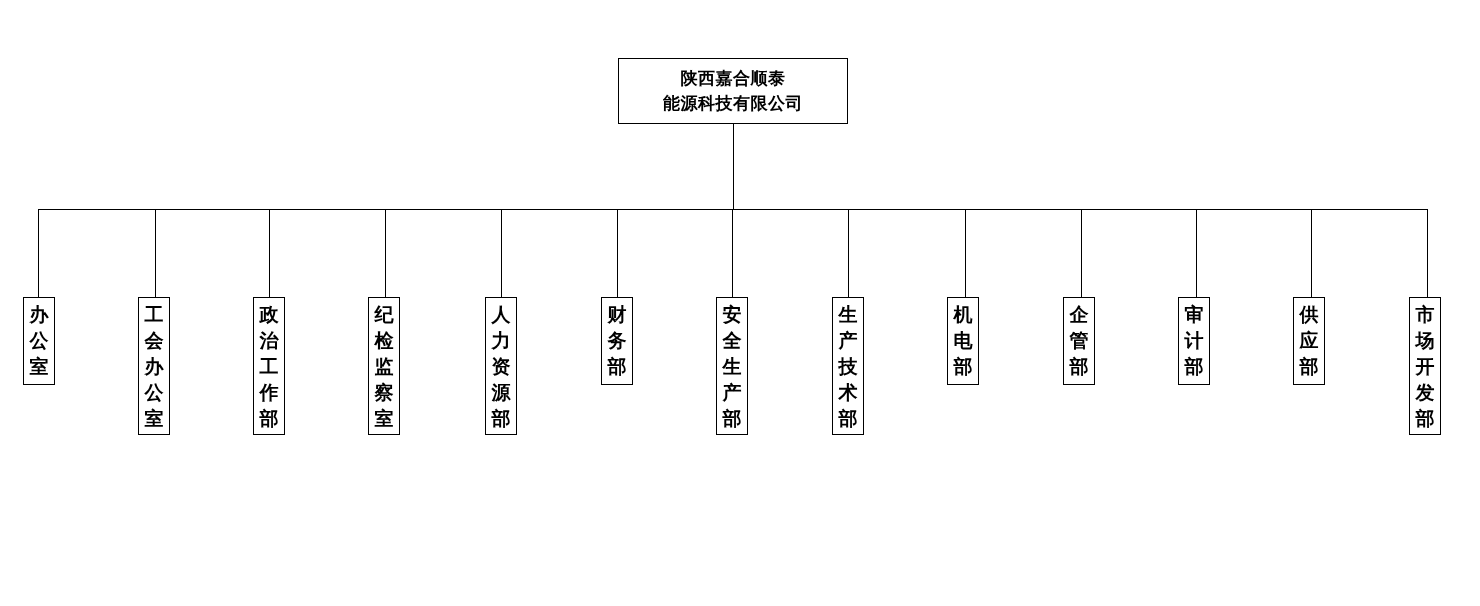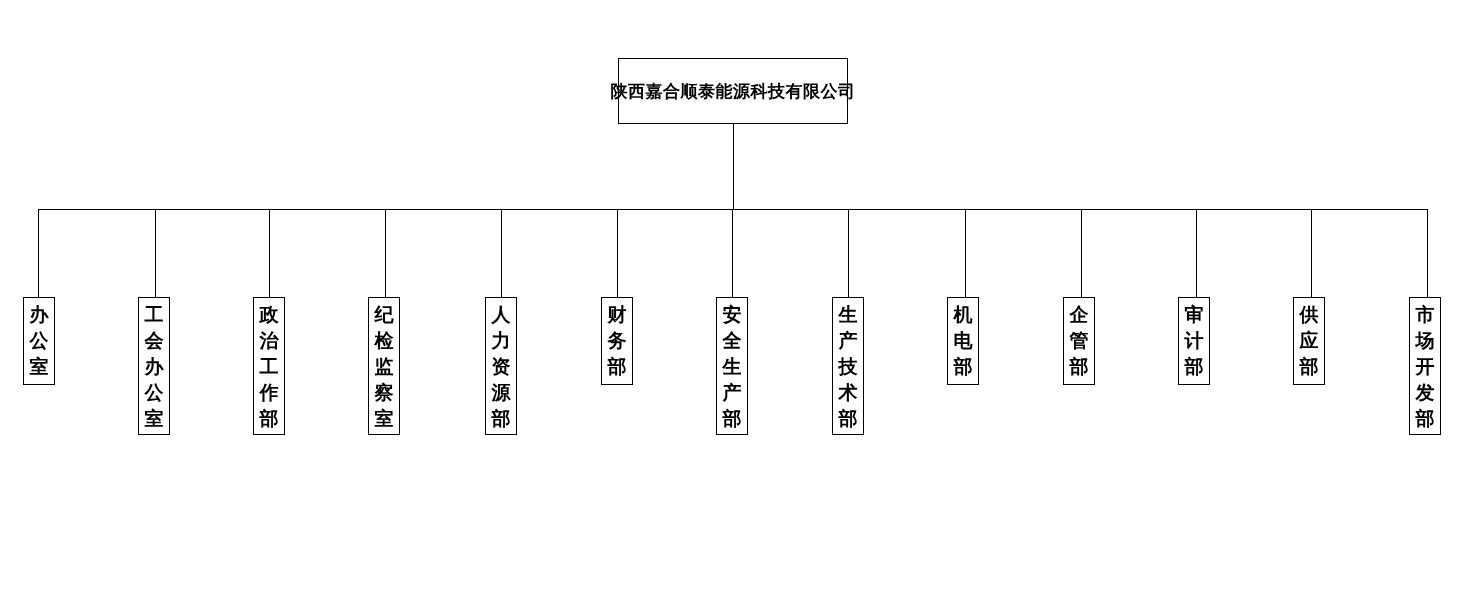--- a/index.html
+++ b/index.html
@@ -21,21 +21,21 @@
   
   .root-box {
     position: absolute;
     left: 618px;
     top: 58px;
     width: 230px;
     height: 66px;
     border: 1px solid #000000;
     box-sizing: border-box;
     display: flex;
-    flex-direction: row;
+    flex-direction: column;
     align-items: center;
     justify-content: center;
     background: #ffffff;
     z-index: 3;
   }
   .root-line {
     font-size: 17px;
     font-weight: bold;
     line-height: 25px;
     letter-spacing: 0.5px;

